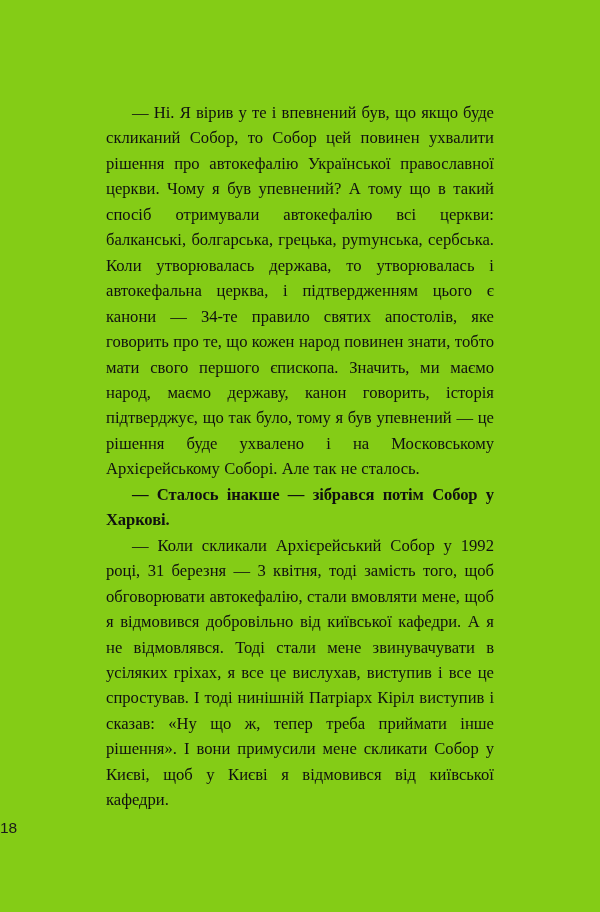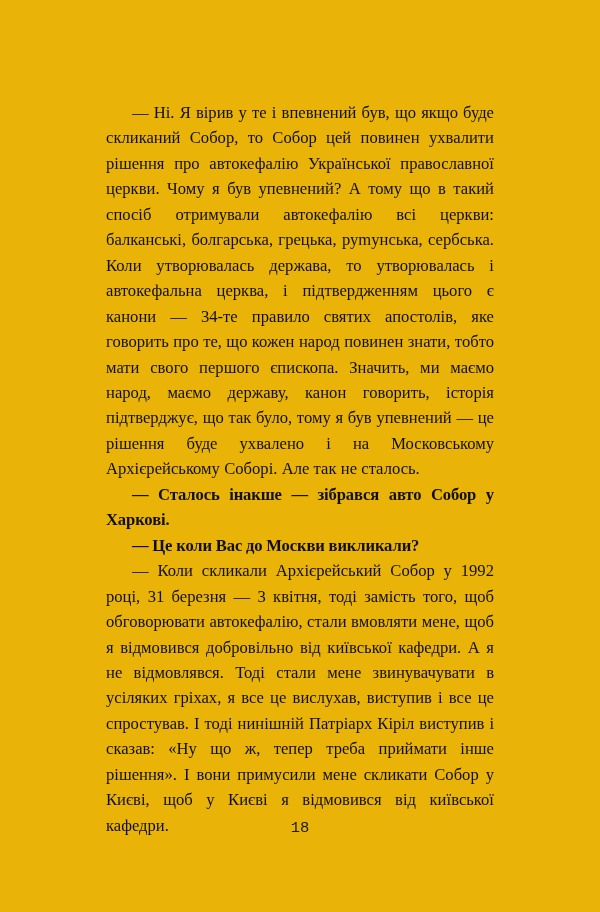--- a/index.html
+++ b/index.html
@@ -11,21 +11,21 @@
     height: 912px;
     background: #ffffff;
     font-family: "Liberation Serif", "DejaVu Serif", serif;
     color: #0d0d0d;
     overflow: hidden;
   }
   .page {
     position: relative;
     width: 600px;
     height: 912px;
-    background: #eab308;
+    background: #84cc16;
     box-sizing: border-box;
   }
   .text-block {
     position: absolute;
     left: 106px;
     top: 100px;
     width: 388px;
   }
   p {
     margin: 0;
@@ -43,35 +43,34 @@
   p.q {
     font-weight: bold;
     letter-spacing: -0.12px;
     word-spacing: -0.2px;
   }
   .page-number {
     position: absolute;
     left: 0;
     top: 818px;
     width: 600px;
-    text-align: center;
+    text-align: left;
     font-size: 15.5px;
     line-height: 20px;
     color: #1a1a1a;
-    font-family: Liberation Mono, monospace;
+    font-family: Liberation Sans, sans-serif;
   }
 </style>
 </head>
 <body>
 
 <div class="page">
 
   <div class="text-block">
     <p>— Ні. Я вірив у те і впевнений був, що якщо буде скли­каний Собор, то Собор цей повинен ухвалити рішення про автокефалію Української православної церкви. Чому я був упевнений? А тому що в такий спосіб отримували авто­кефалію всі церкви: балканські, болгарська, грецька, ру­mунська, сербська. Коли утворювалась держава, то утво­рювалась і автокефальна церква, і підтвердженням цього є канони — 34-те правило святих апостолів, яке говорить про те, що кожен народ повинен знати, тобто мати свого першого єпископа. Значить, ми маємо народ, маємо дер­жаву, канон говорить, історія підтверджує, що так було, тому я був упевнений — це рішення буде ухвалено і на Московському Архієрейському Соборі. Але так не сталось.</p>
-    <p class="q">— Сталось інакше — зібрався авто Собор у Харкові.</p>
-    <p class="q">— Це коли Вас до Москви викликали?</p>
+    <p class="q">— Сталось інакше — зібрався потім Собор у Харкові.</p>
     <p>— Коли скликали Архієрейський Собор у 1992 році, 31 березня — 3 квітня, тоді замість того, щоб обговорюва­ти автокефалію, стали вмовляти мене, щоб я відмовився добровільно від київської кафедри. А я не відмовлявся. Тоді стали мене звинувачувати в усіляких гріхах, я все це вислухав, виступив і все це спростував. І тоді нинішній Патріарх Кіріл виступив і сказав: «Ну що ж, тепер треба приймати інше рішення». І вони примусили мене склика­ти Собор у Києві, щоб у Києві я відмовився від київ­ської кафедри.</p>
 
   </div>
 
   <div class="page-number">18</div>
 
 </div>
 
 </body></html>

